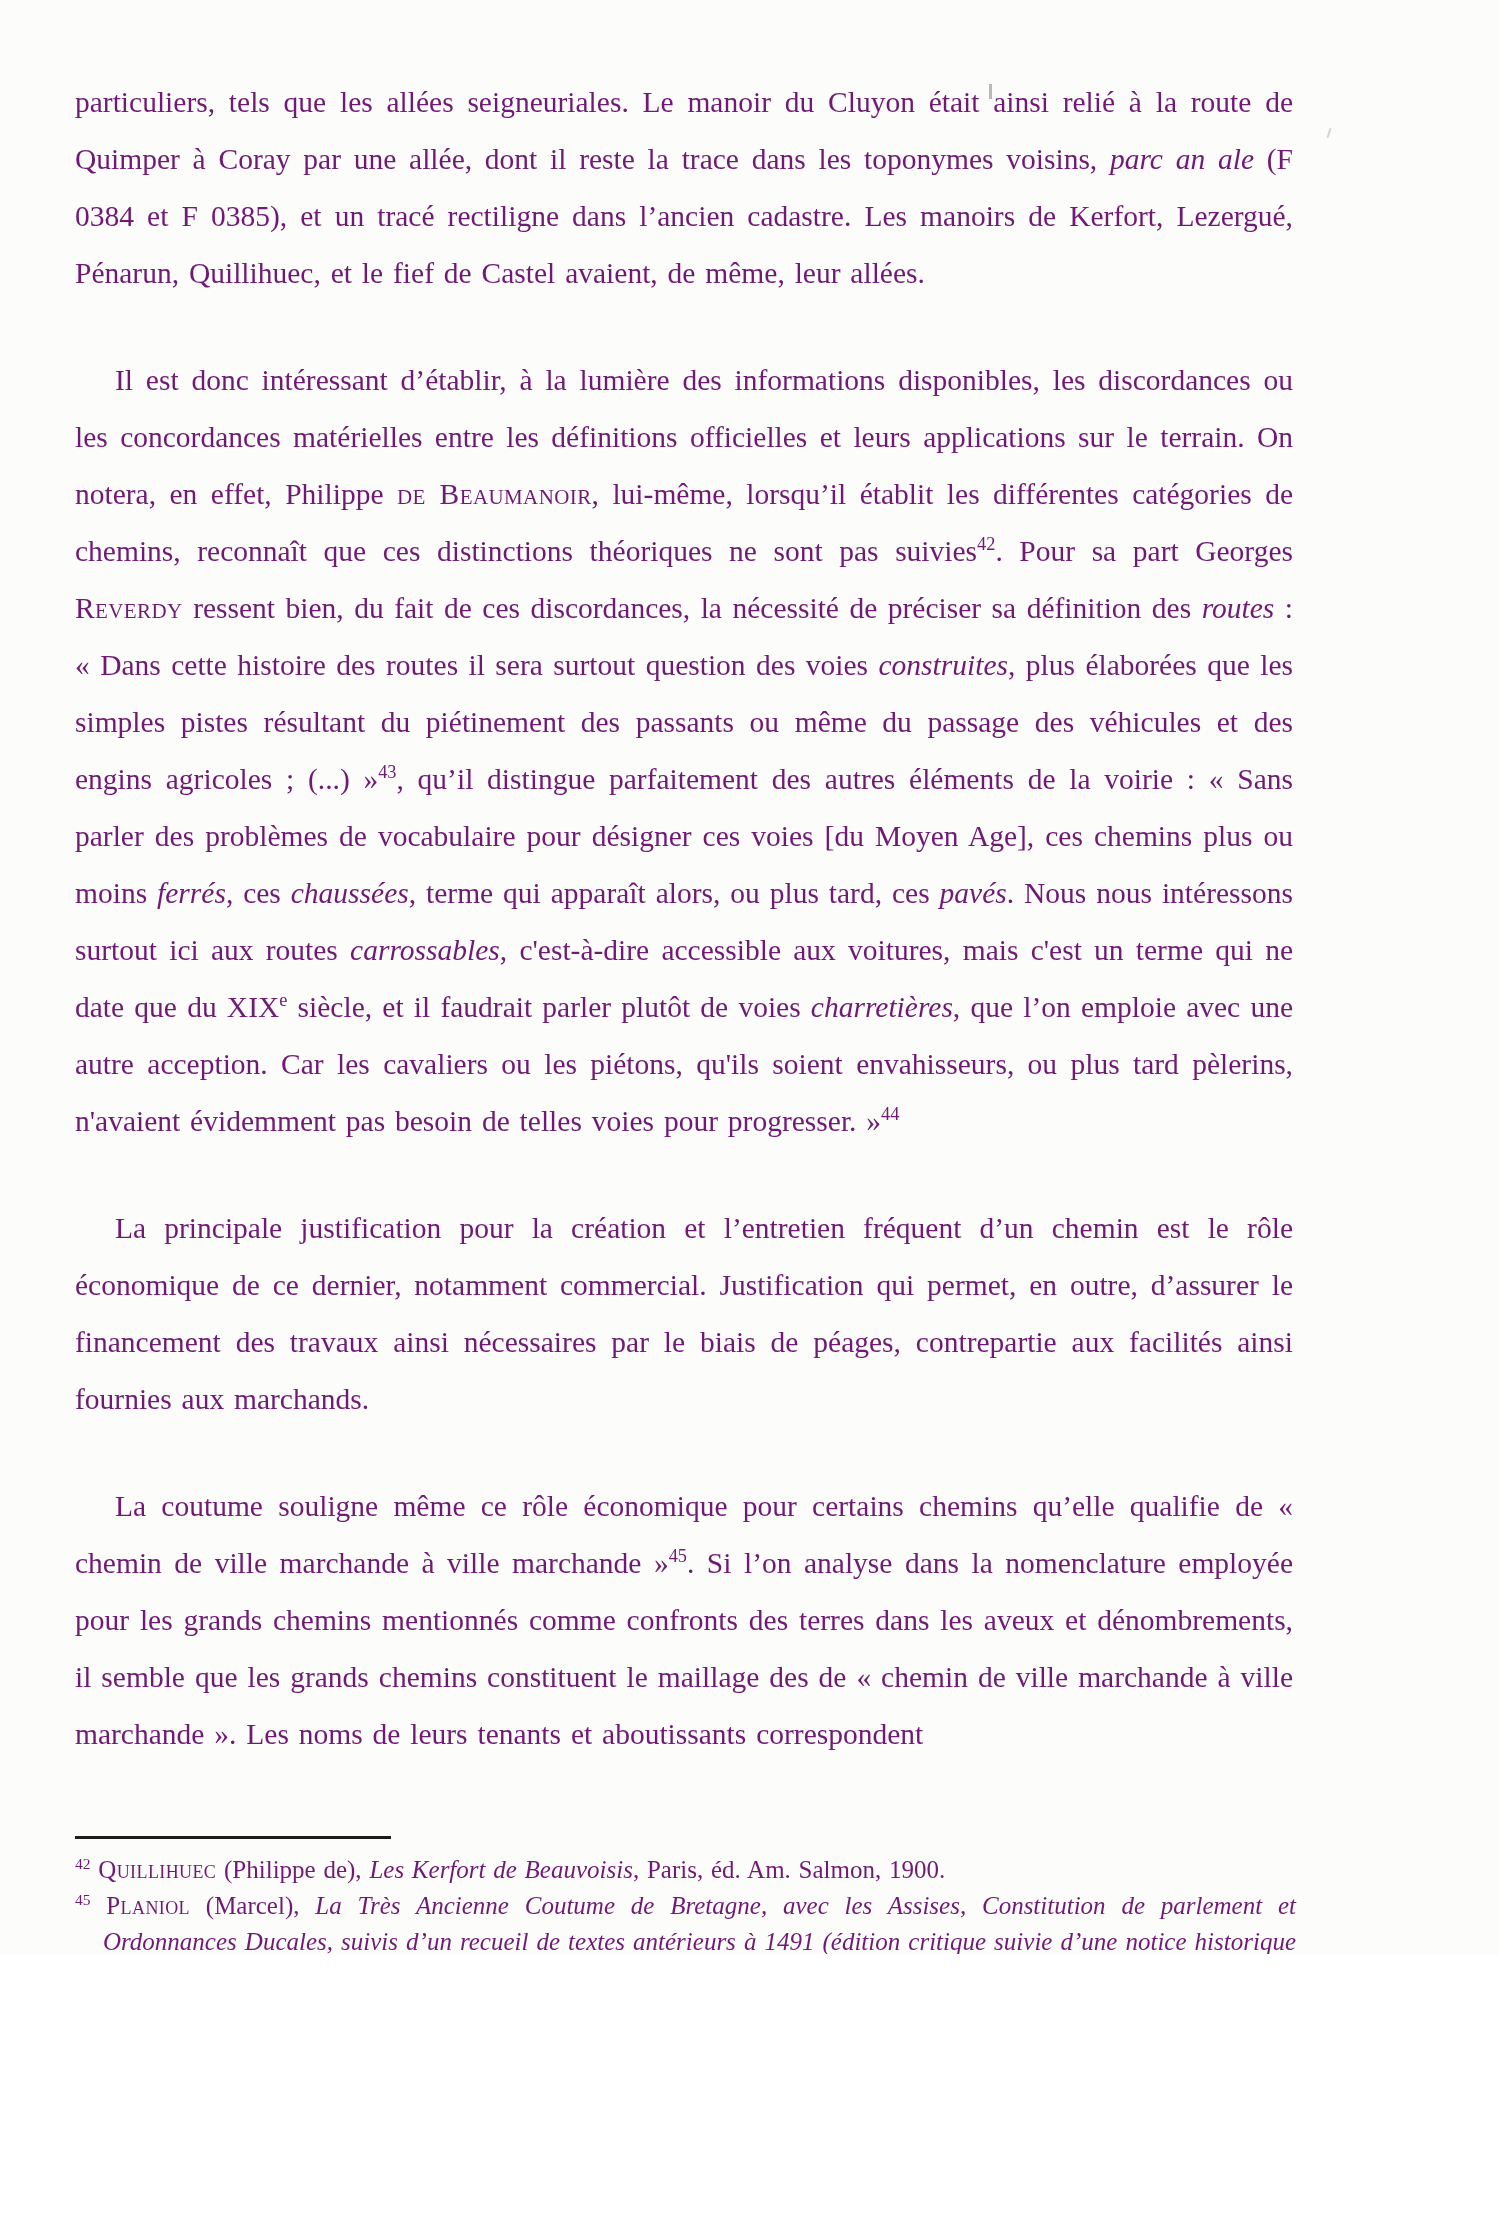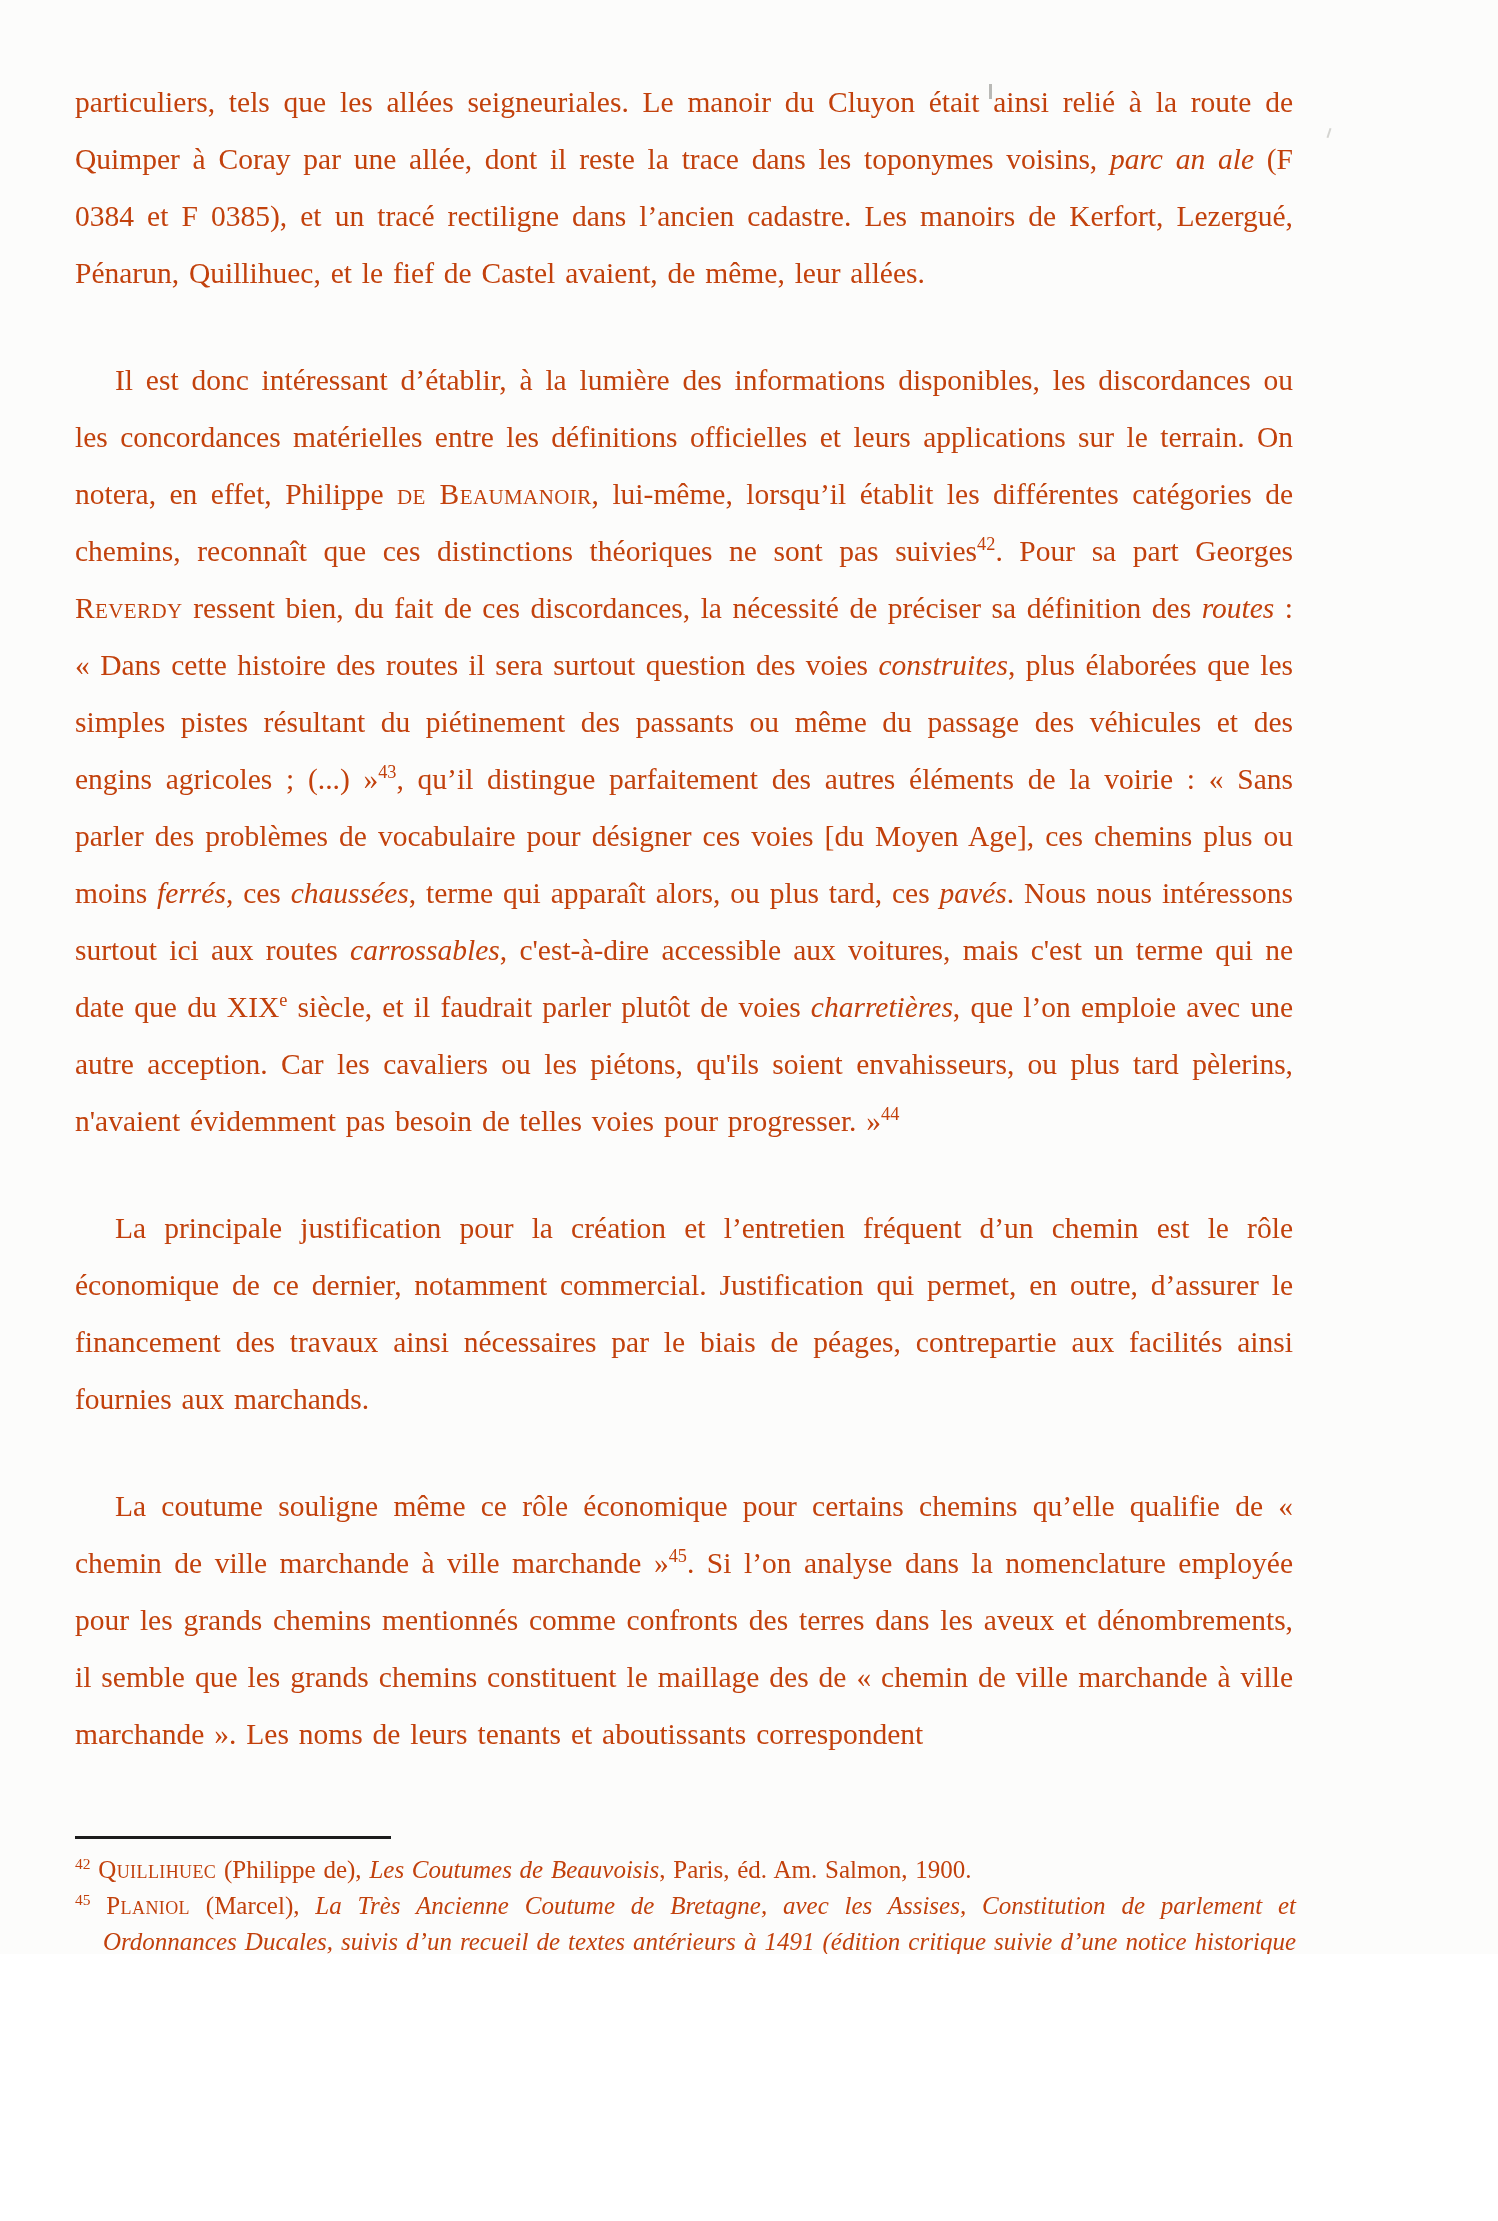--- a/index.html
+++ b/index.html
@@ -6,21 +6,21 @@
     margin: 0;
     padding: 0;
     background: #ffffff;
   }
   .page {
     position: relative;
     width: 1498px;
     height: 1954px;
     background: #fcfcfb;
     font-family: "Liberation Serif", "DejaVu Serif", serif;
-    color: #c2410c;
+    color: #701a75;
     overflow: hidden;
   }
   .text-block {
     position: absolute;
     left: 75px;
     top: 74px;
     width: 1218px;
   }
   p.body-para {
     margin: 0;
@@ -90,18 +90,18 @@
   <main class="text-block" id="body-paragraphs">
       <p class="body-para">particuliers, tels que les allées seigneuriales. Le manoir du Cluyon était ainsi relié à la route de Quimper à Coray par une allée, dont il reste la trace dans les toponymes voisins, <span class="i">parc an ale</span> (F 0384 et F 0385), et un tracé rectiligne dans l’ancien cadastre. Les manoirs de Kerfort, Lezergué, Pénarun, Quillihuec, et le fief de Castel avaient, de même, leur allées.</p>
       <p class="body-para indent">Il est donc intéressant d’établir, à la lumière des informations disponibles, les discordances ou les concordances matérielles entre les définitions officielles et leurs applications sur le terrain. On notera, en effet, Philippe <span class="sc">de Beaumanoir</span>, lui-même, lorsqu’il établit les différentes catégories de chemins, reconnaît que ces distinctions théoriques ne sont pas suivies<span class="sup">42</span>. Pour sa part Georges <span class="sc">Reverdy</span> ressent bien, du fait de ces discordances, la nécessité de préciser sa définition des <span class="i">routes</span> : « Dans cette histoire des routes il sera surtout question des voies <span class="i">construites</span>, plus élaborées que les simples pistes résultant du piétinement des passants ou même du passage des véhicules et des engins agricoles ; (...) »<span class="sup">43</span>, qu’il distingue parfaitement des autres éléments de la voirie : « Sans parler des problèmes de vocabulaire pour désigner ces voies [du Moyen Age], ces chemins plus ou moins <span class="i">ferrés</span>, ces <span class="i">chaussées</span>, terme qui apparaît alors, ou plus tard, ces <span class="i">pavés</span>. Nous nous intéressons surtout ici aux routes <span class="i">carrossables</span>, c'est-à-dire accessible aux voitures, mais c'est un terme qui ne date que du XIX<span class="sup">e</span> siècle, et il faudrait parler plutôt de voies <span class="i">charretières</span>, que l’on emploie avec une autre acception. Car les cavaliers ou les piétons, qu'ils soient envahisseurs, ou plus tard pèlerins, n'avaient évidemment pas besoin de telles voies pour progresser. »<span class="sup">44</span></p>
       <p class="body-para indent">La principale justification pour la création et l’entretien fréquent d’un chemin est le rôle économique de ce dernier, notamment commercial. Justification qui permet, en outre, d’assurer le financement des travaux ainsi nécessaires par le biais de péages, contrepartie aux facilités ainsi fournies aux marchands.</p>
       <p class="body-para indent">La coutume souligne même ce rôle économique pour certains chemins qu’elle qualifie de « chemin de ville marchande à ville marchande »<span class="sup">45</span>. Si l’on analyse dans la nomenclature employée pour les grands chemins mentionnés comme confronts des terres dans les aveux et dénombrements, il semble que les grands chemins constituent le maillage des de « chemin de ville marchande à ville marchande ». Les noms de leurs tenants et aboutissants correspondent</p>
     </main>
 
   <div class="footnote-sep"></div>
 
   <section class="footnotes" id="footnotes">
-      <p class="footnote"><span class="sup">42</span> <span class="sc">Quillihuec</span> (Philippe de), <span class="i">Les Coutumes de Beauvoisis</span>, Paris, éd. Am. Salmon, 1900.</p>
+      <p class="footnote"><span class="sup">42</span> <span class="sc">Quillihuec</span> (Philippe de), <span class="i">Les Kerfort de Beauvoisis</span>, Paris, éd. Am. Salmon, 1900.</p>
       <p class="footnote"><span class="sup">45</span> <span class="sc">Planiol</span> (Marcel), <span class="i">La Très Ancienne Coutume de Bretagne, avec les Assises, Constitution de parlement et Ordonnances Ducales, suivis d’un recueil de textes antérieurs à 1491 (édition critique suivie d’une notice historique et bibliographique par Marcel Planiol)</span> , Paris, Champion / Genève, Slatkine, 1984 [rééd.], art. 257, p. 250, l. 15.</p>
     </section>
 
   <div class="page-number">20</div>
 </div>
 
 </body></html>

